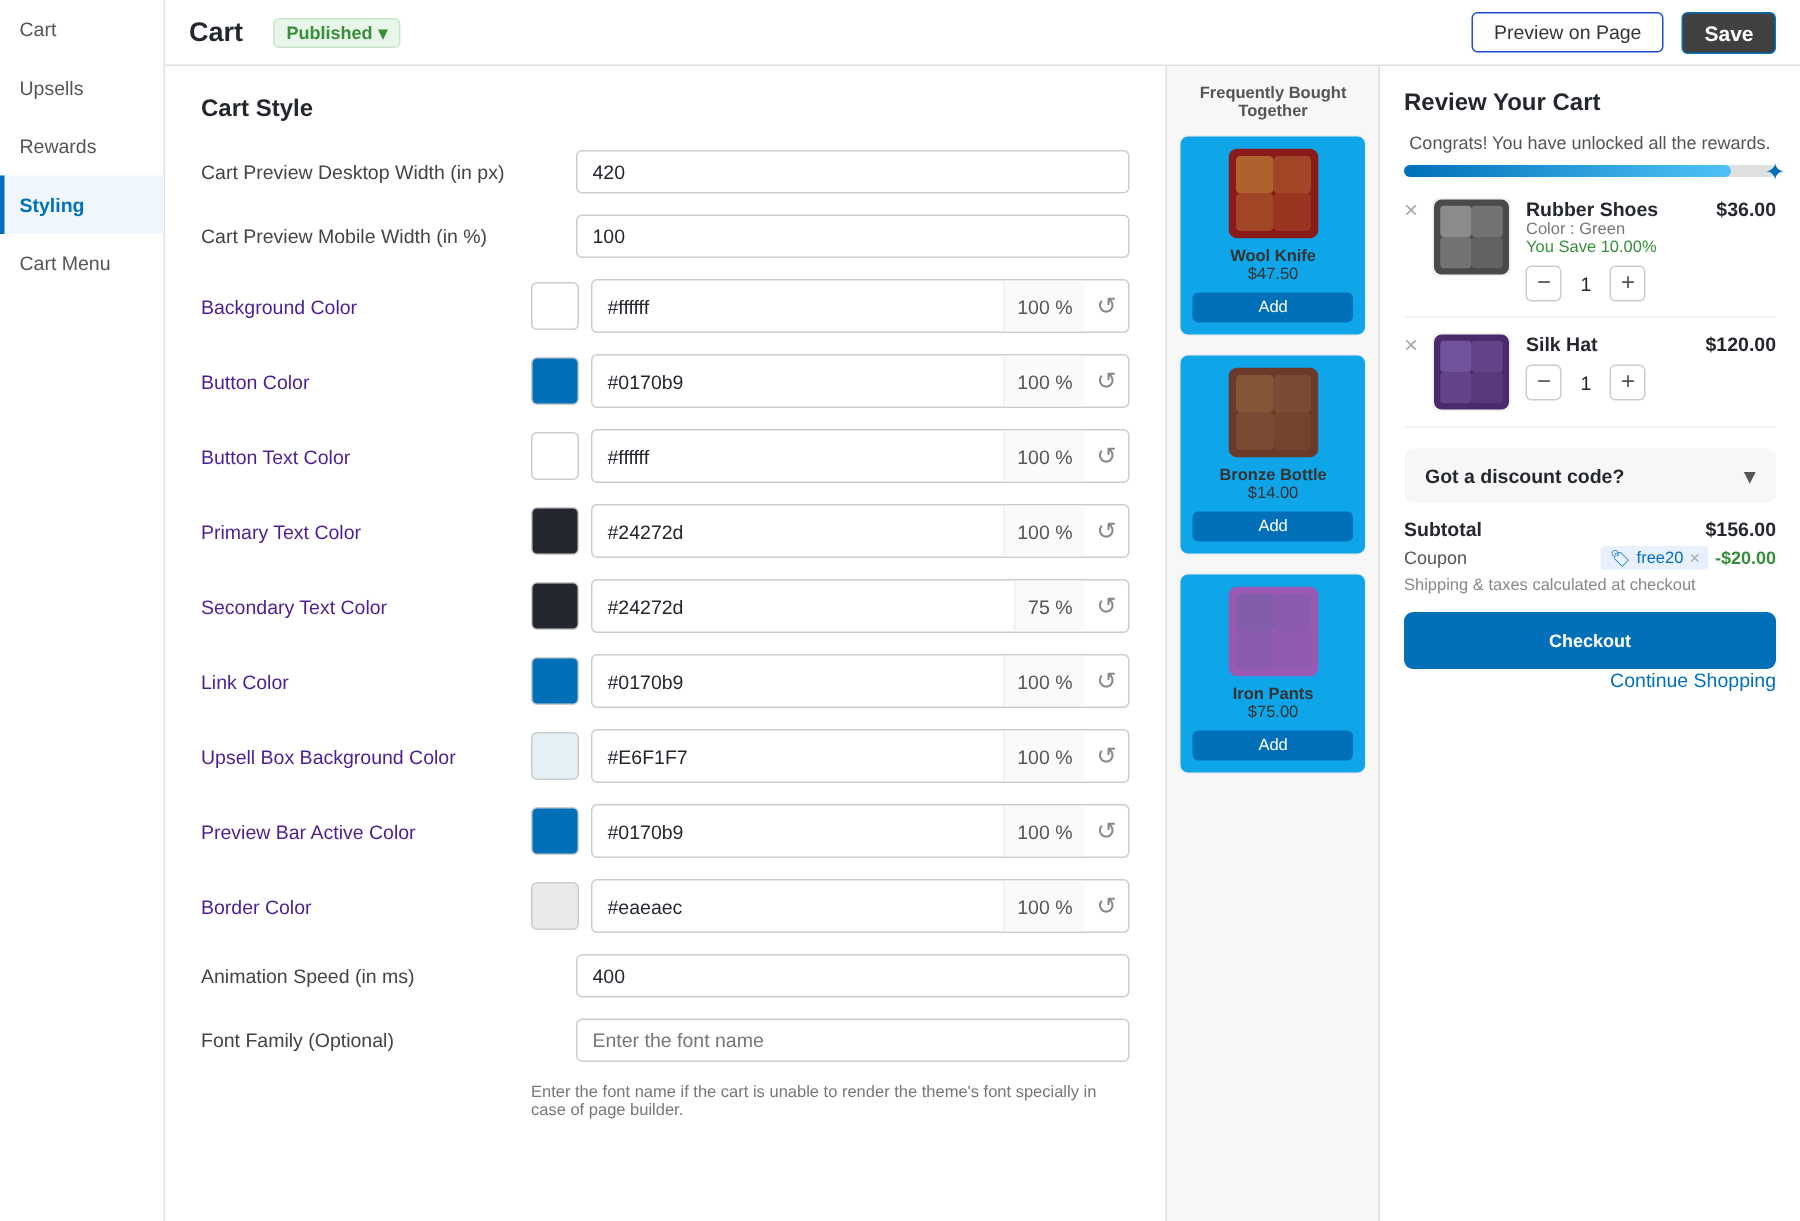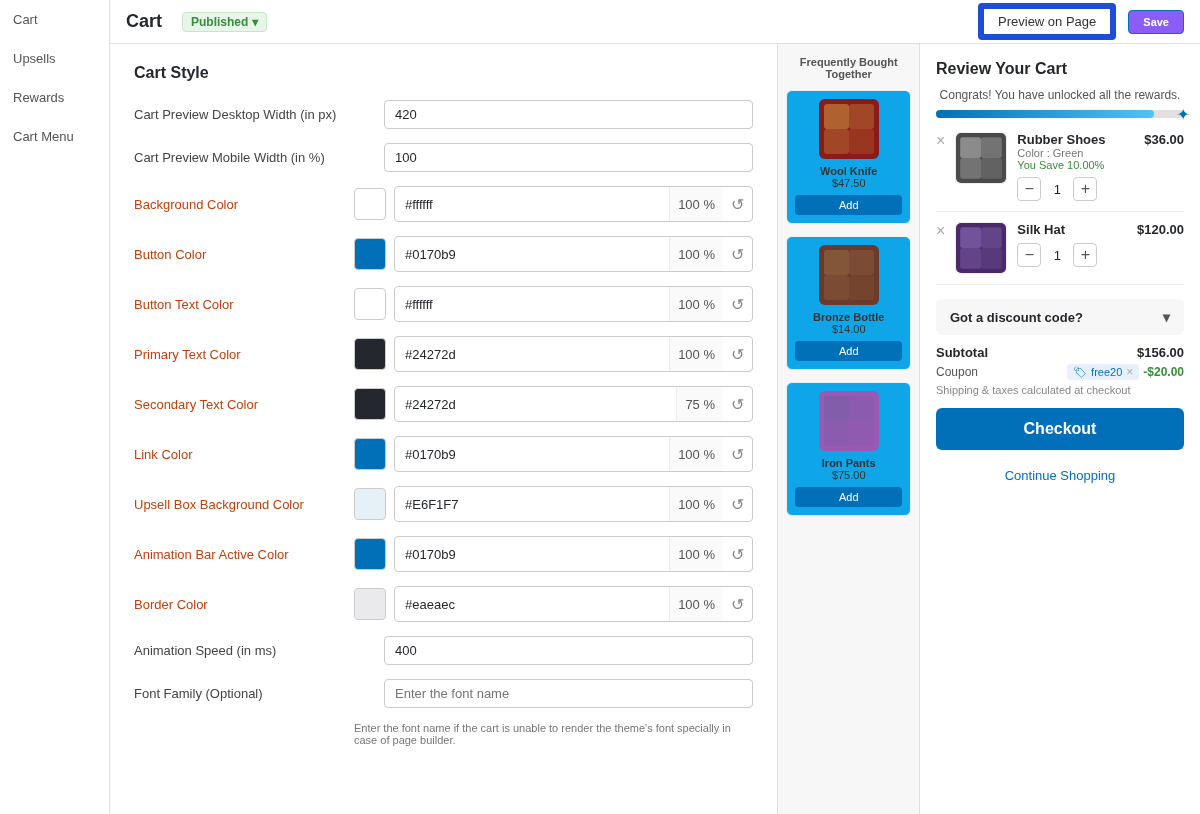--- a/index.html
+++ b/index.html
@@ -9,38 +9,38 @@
 
     
     .sidebar { width: 110px; background: #fff; border-right: 1px solid #e0e0e0; display: flex; flex-direction: column; padding-top: 0; }
     .sidebar-item { padding: 12px 10px; cursor: pointer; font-size: 13px; color: #555; border-left: 3px solid transparent; }
     .sidebar-item.active { color: #0170b9; border-left: 3px solid #0170b9; background: #f0f7fc; font-weight: 600; }
 
     
     .header { display: flex; align-items: center; padding: 0 16px; height: 44px; background: #fff; border-bottom: 1px solid #e0e0e0; gap: 12px; }
     .header-title { font-size: 18px; font-weight: 700; color: #24272d; margin-right: 8px; }
     .published-badge { display: flex; align-items: center; gap: 4px; background: #e8f5e9; color: #388e3c; border: 1px solid #c8e6c9; border-radius: 4px; padding: 2px 8px; font-size: 12px; font-weight: 600; }
-    .btn-preview { background: #fff; border: 6px solid #1d4ed8; border-radius: 4px; padding: 5px 14px; font-size: 13px; cursor: pointer; color: #333; }
-    .btn-save { background: #8b5cf6; border: 1px solid #0170b9; border-radius: 4px; padding: 5px 14px; font-size: 11px; cursor: pointer; color: #fff; font-weight: 600; }
+    .btn-preview { background: #fff; border: 1px solid #1d4ed8; border-radius: 4px; padding: 5px 14px; font-size: 13px; cursor: pointer; color: #333; }
+    .btn-save { background: #404040; border: 1px solid #0170b9; border-radius: 4px; padding: 5px 14px; font-size: 14px; cursor: pointer; color: #fff; font-weight: 600; }
     .spacer { flex: 1; }
 
     
     .main { flex: 1; display: flex; flex-direction: column; overflow: hidden; }
     .content-area { display: flex; flex: 1; overflow: hidden; }
 
     
     .settings-panel { width: 760px; background: #fff; overflow-y: auto; padding: 20px 24px; border-right: 1px solid #e0e0e0; }
     .section-title { font-size: 16px; font-weight: 700; margin-bottom: 18px; color: #24272d; }
 
     .form-row { display: flex; align-items: center; margin-bottom: 14px; }
     .form-label { width: 220px; font-size: 13px; color: #444; flex-shrink: 0; }
     .form-input { flex: 1; border: 1px solid #ccc; border-radius: 4px; padding: 6px 10px; font-size: 13px; color: #24272d; background: #fff; outline: none; margin-left: 30px; }
 
     .color-row { display: flex; align-items: center; margin-bottom: 14px; }
-    .color-label { width: 220px; font-size: 13px; color: #c2410c; flex-shrink: 0; }
+    .color-label { width: 220px; font-size: 13px; color: #4c1d95; flex-shrink: 0; }
     .color-swatch { width: 32px; height: 32px; border: 1px solid #ccc; border-radius: 4px; margin-right: 8px; flex-shrink: 0; cursor: pointer; }
     .color-input-wrap { display: flex; align-items: center; flex: 1; border: 1px solid #ccc; border-radius: 4px; overflow: hidden; }
     .color-hex { flex: 1; border: none; padding: 6px 10px; font-size: 13px; color: #24272d; outline: none; }
     .color-pct { display: flex; align-items: center; padding: 0 8px; font-size: 13px; color: #555; border-left: 1px solid #eee; background: #fafafa; height: 34px; gap: 2px; }
     .color-reset { background: none; border: none; cursor: pointer; padding: 0 8px; color: #888; font-size: 16px; height: 34px; }
 
     
     .preview-panel { width: 160px; background: #f7f7f7; border-right: 1px solid #e0e0e0; overflow-y: auto; padding: 12px 8px; }
     .preview-section-title { font-size: 11px; font-weight: 700; color: #555; margin-bottom: 10px; text-align: center; }
     .product-card { background: #0ea5e9; border-radius: 6px; padding: 8px; margin-bottom: 12px; text-align: center; border: 1px solid #eee; }
@@ -71,33 +71,34 @@
 
     .discount-section { margin-top: 14px; background: #f7f7f7; border-radius: 6px; padding: 10px 14px; }
     .discount-header { display: flex; align-items: center; justify-content: space-between; font-size: 13px; font-weight: 600; }
     .discount-chevron { font-size: 14px; color: #555; }
     .subtotal-row { display: flex; justify-content: space-between; margin-top: 10px; font-size: 13px; font-weight: 700; }
     .coupon-row { display: flex; align-items: center; justify-content: space-between; margin-top: 4px; font-size: 12px; color: #555; }
     .coupon-badge { display: inline-flex; align-items: center; gap: 4px; background: #e8f0fe; color: #0170b9; border-radius: 3px; padding: 1px 6px; font-size: 11px; }
     .coupon-remove { background: none; border: none; cursor: pointer; color: #aaa; font-size: 12px; }
     .coupon-amount { color: #388e3c; font-weight: 600; text-align: center; }
     .shipping-note { font-size: 11px; color: #888; margin-top: 4px; }
-    .btn-checkout { display: block; width: 100%; background: #0170b9; color: #fff; border: none; border-radius: 6px; padding: 12px; font-size: 16px; font-weight: 700; cursor: pointer; margin-top: 12px; text-align: center; }
-    .btn-continue { display: block; width: 100%; background: none; border: none; color: #0170b9; font-size: 13px; cursor: pointer; margin-top: 18px; text-align: center; }
+    .btn-checkout { display: block; width: 100%; background: #0170b9; color: #fff; border: none; border-radius: 6px; padding: 12px; font-size: 12px; font-weight: 700; cursor: pointer; margin-top: 12px; text-align: center; }
+    .btn-continue { display: block; width: 100%; background: none; border: none; color: #0170b9; font-size: 13px; cursor: pointer; margin-top: 0; text-align: right; }
   </style>
 </head>
 <body>
 
 <div class="app-layout">
 
   <div class="sidebar">
     <div id="sidebar-items-container">
         <div class="sidebar-item">Cart</div>
         <div class="sidebar-item">Upsells</div>
         <div class="sidebar-item">Rewards</div>
+        <div class="sidebar-item active">Styling</div>
         <div class="sidebar-item">Cart Menu</div>
       </div>
   </div>
 
   <div class="main">
 
     <div class="header">
       <span class="header-title">Cart</span>
       <div class="published-badge">
         <span>Published</span>
@@ -180,21 +181,21 @@
             <div class="color-row">
     <div class="color-label">Upsell Box Background Color</div>
     <div class="color-swatch" style="background:#e6f1f7;"></div>
     <div class="color-input-wrap">
       <input class="color-hex" value="#E6F1F7" style="">
       <div class="color-pct">100 %</div>
       <button class="color-reset" title="Reset">↺</button>
     </div>
   </div>
             <div class="color-row">
-    <div class="color-label">Animation Bar Active Color</div>
+    <div class="color-label">Preview Bar Active Color</div>
     <div class="color-swatch" style="background:#0170b9;"></div>
     <div class="color-input-wrap">
       <input class="color-hex" value="#0170b9" style="">
       <div class="color-pct">100 %</div>
       <button class="color-reset" title="Reset">↺</button>
     </div>
   </div>
             <div class="color-row">
     <div class="color-label">Border Color</div>
     <div class="color-swatch" style="background:#eaeaec;"></div>

